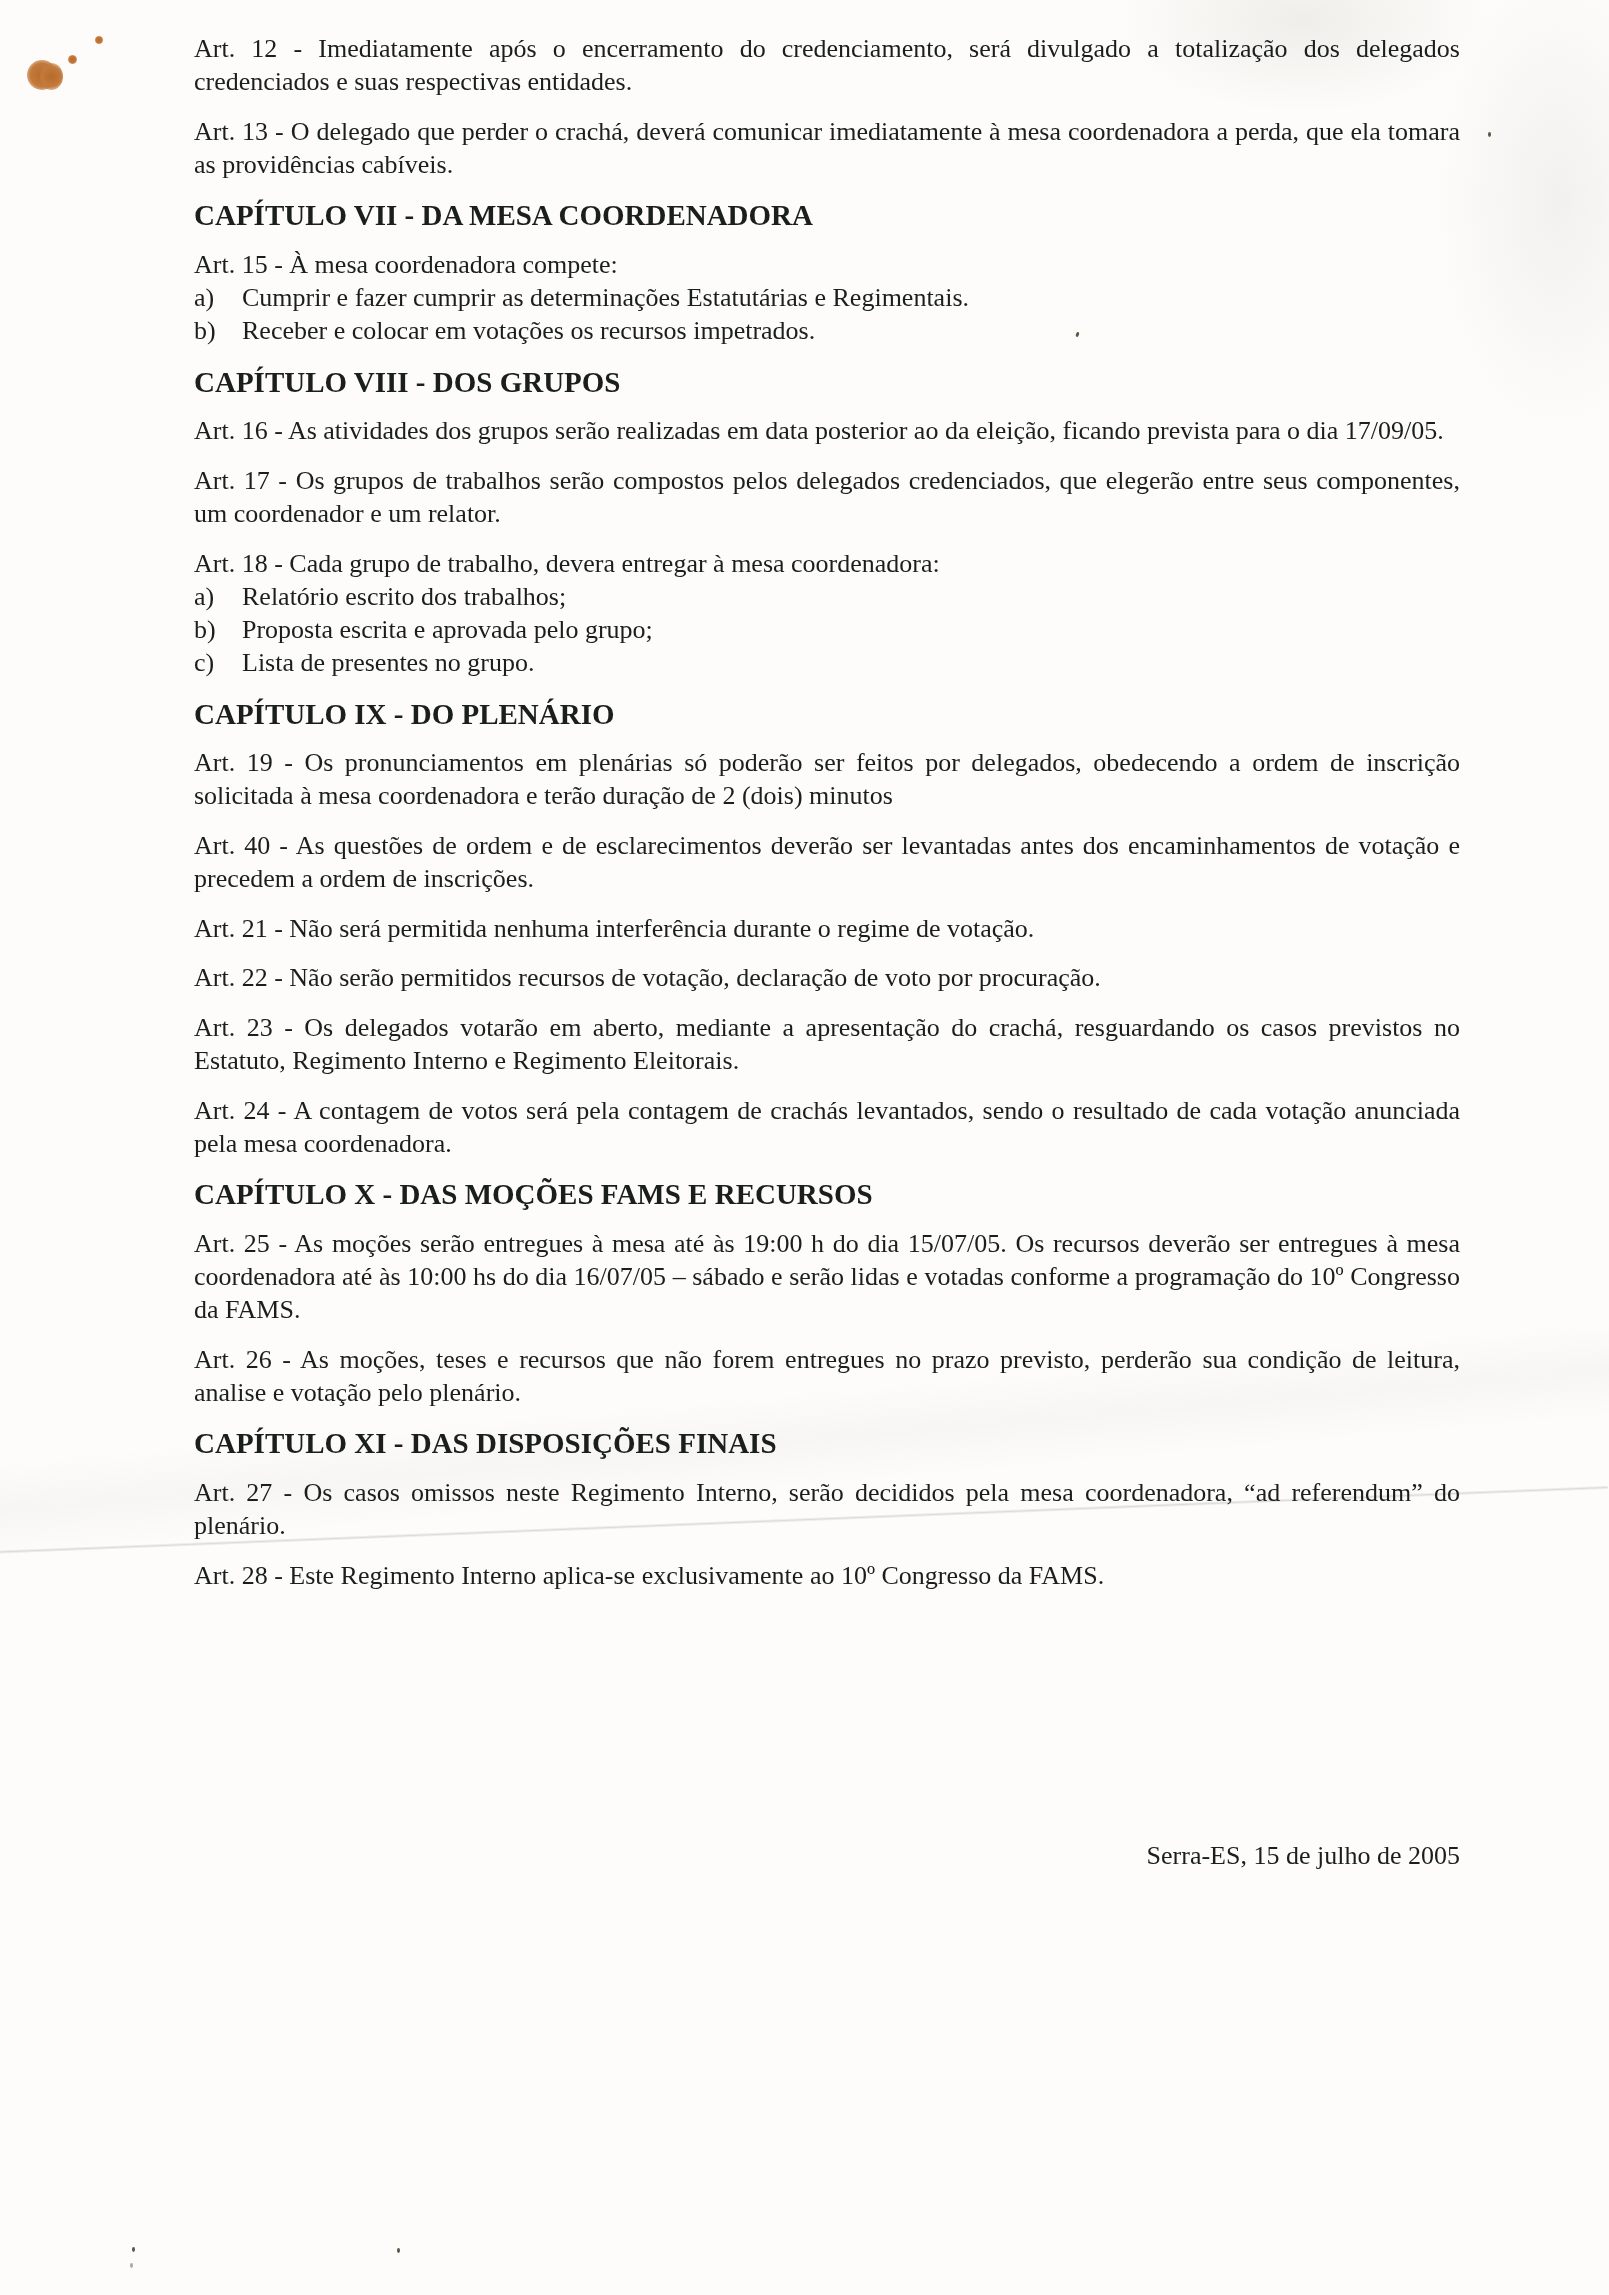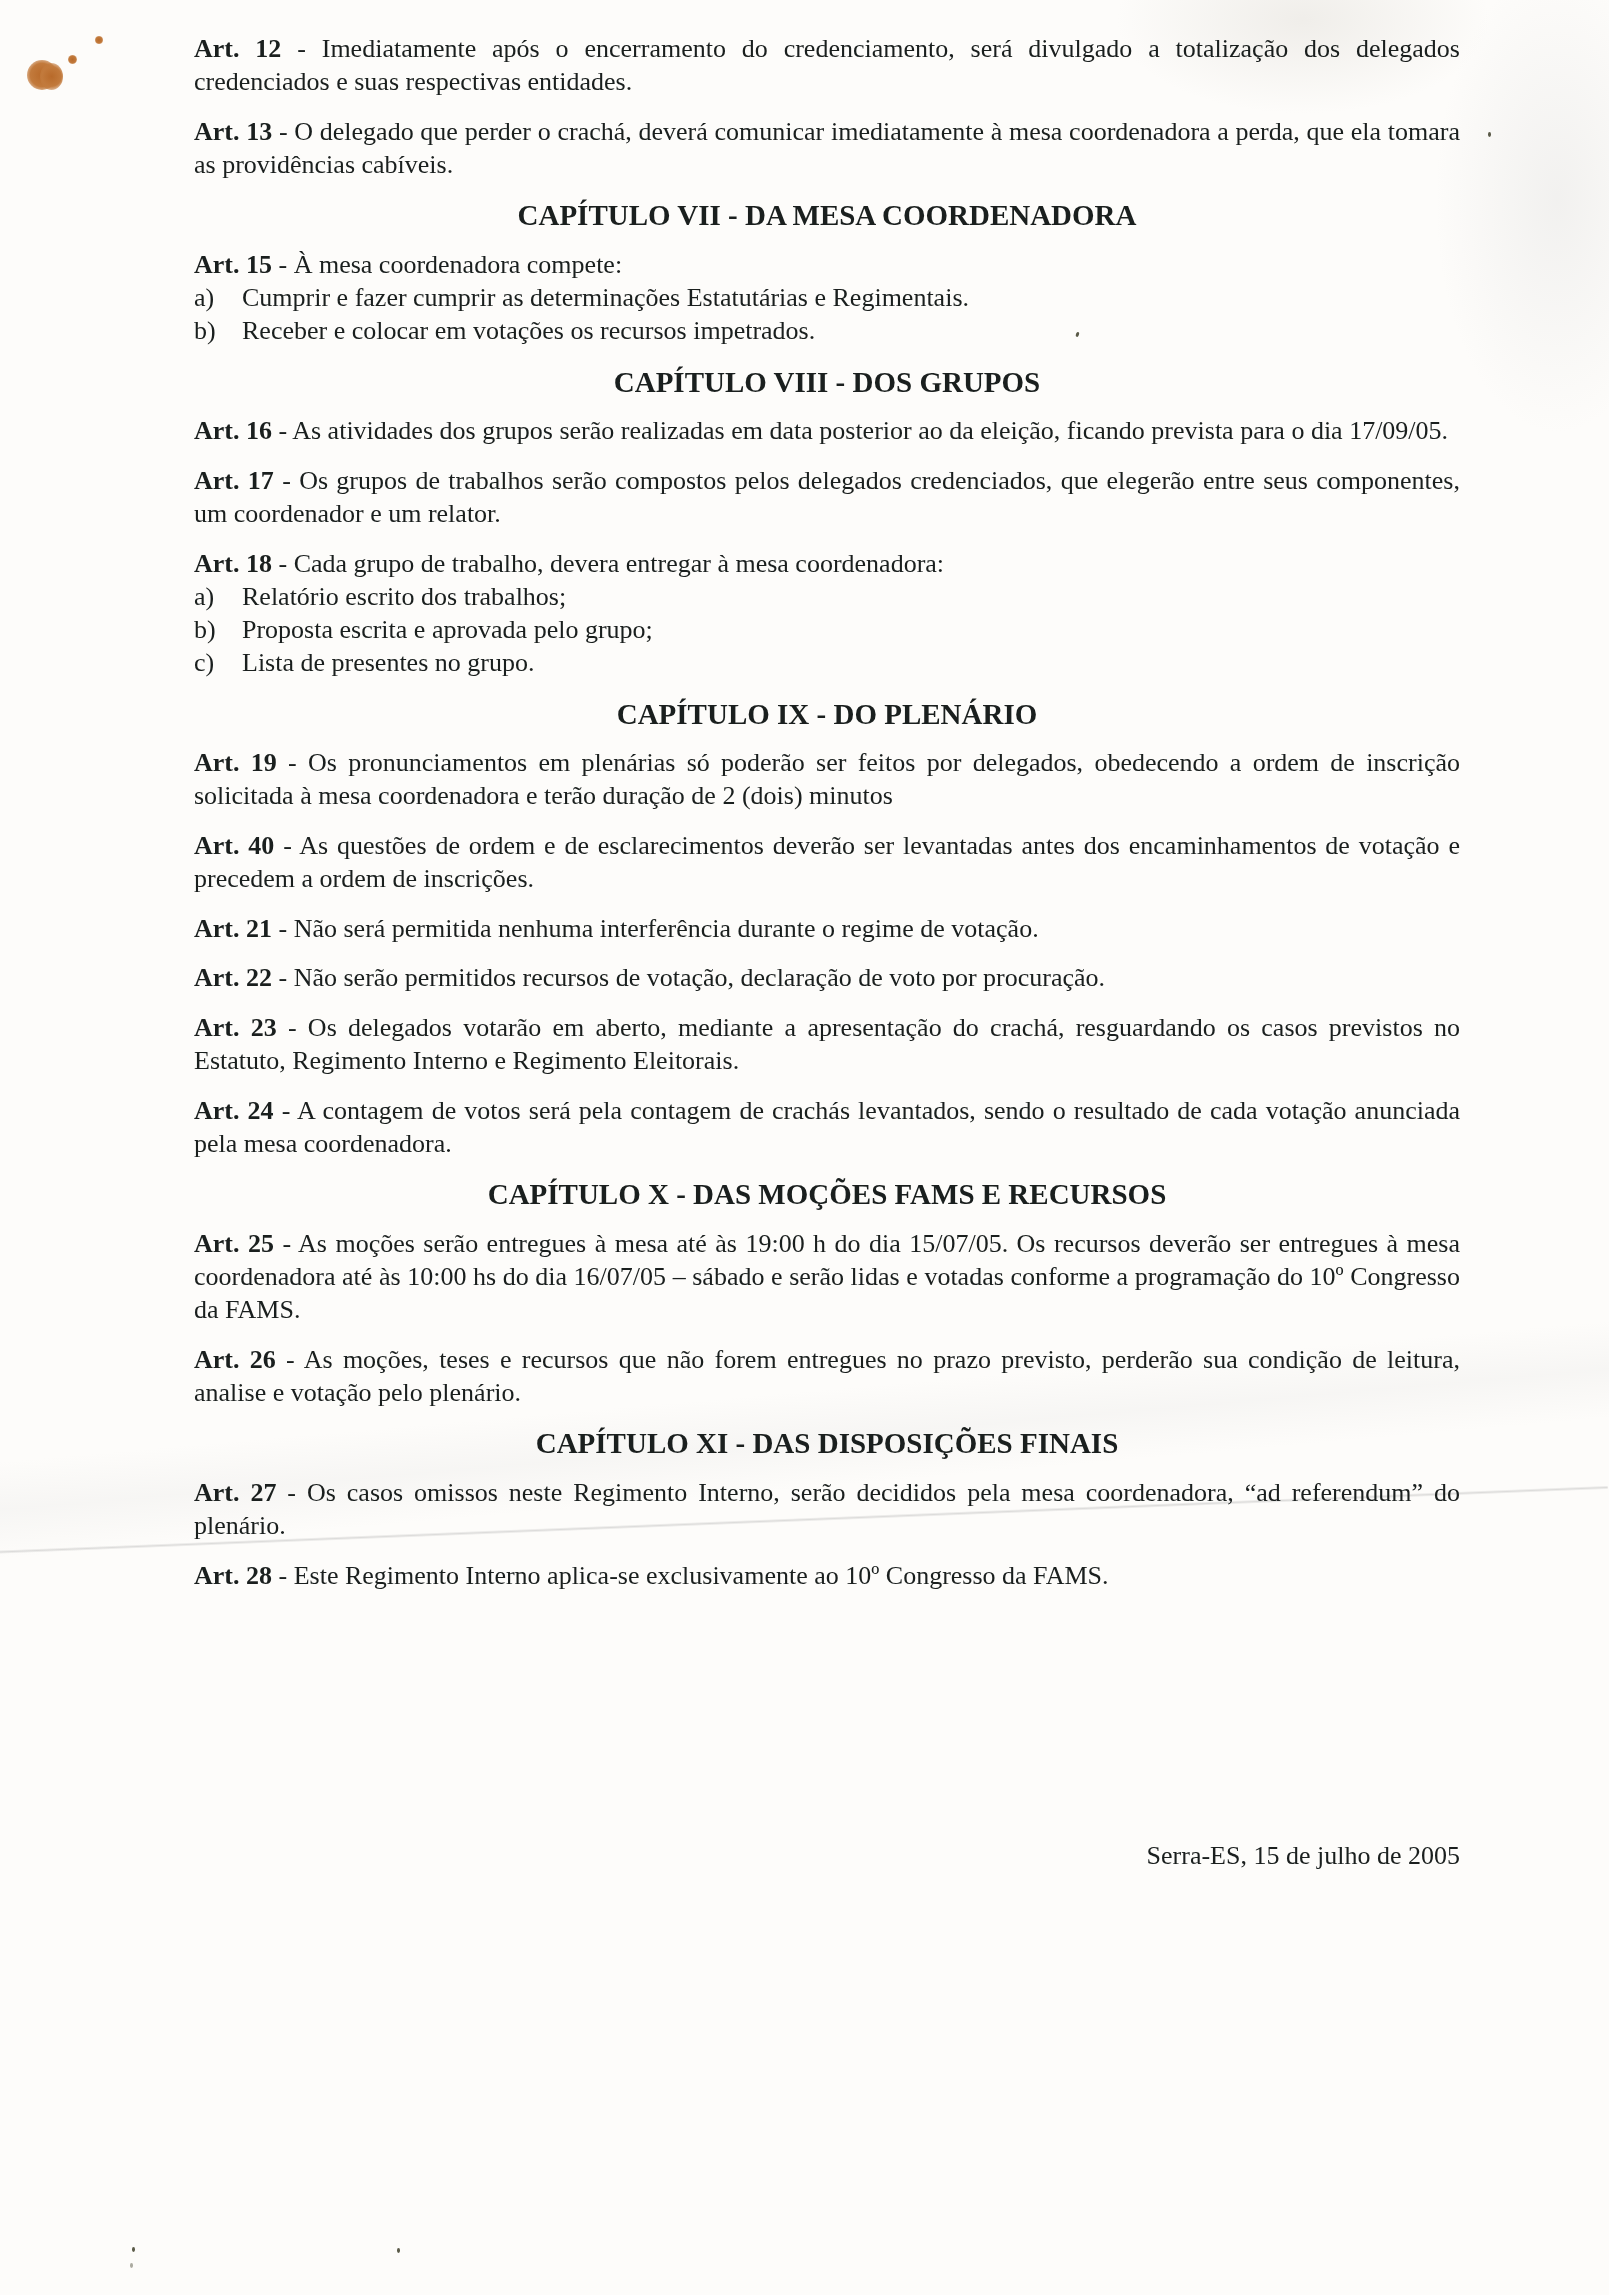--- a/index.html
+++ b/index.html
@@ -45,26 +45,26 @@
     top: 32px;
     width: 1266px;
   }
   .para {
     font-size: 26px;
     line-height: 33px;
     text-align: justify;
     margin: 0 0 16.7px 0;
   }
   .para .art-label {
-    font-weight: bold;
+    font-weight: normal;
   }
   .chapter {
     font-size: 29px;
     font-weight: bold;
-    text-align: center;
+    text-align: left;
     line-height: 36px;
     margin: 5.3px 0 14.7px 0;
   }
   .list {
     margin: -16.7px 0 16.7px 0;
     padding: 0;
     list-style: none;
   }
   .list li {
     font-size: 26px;

